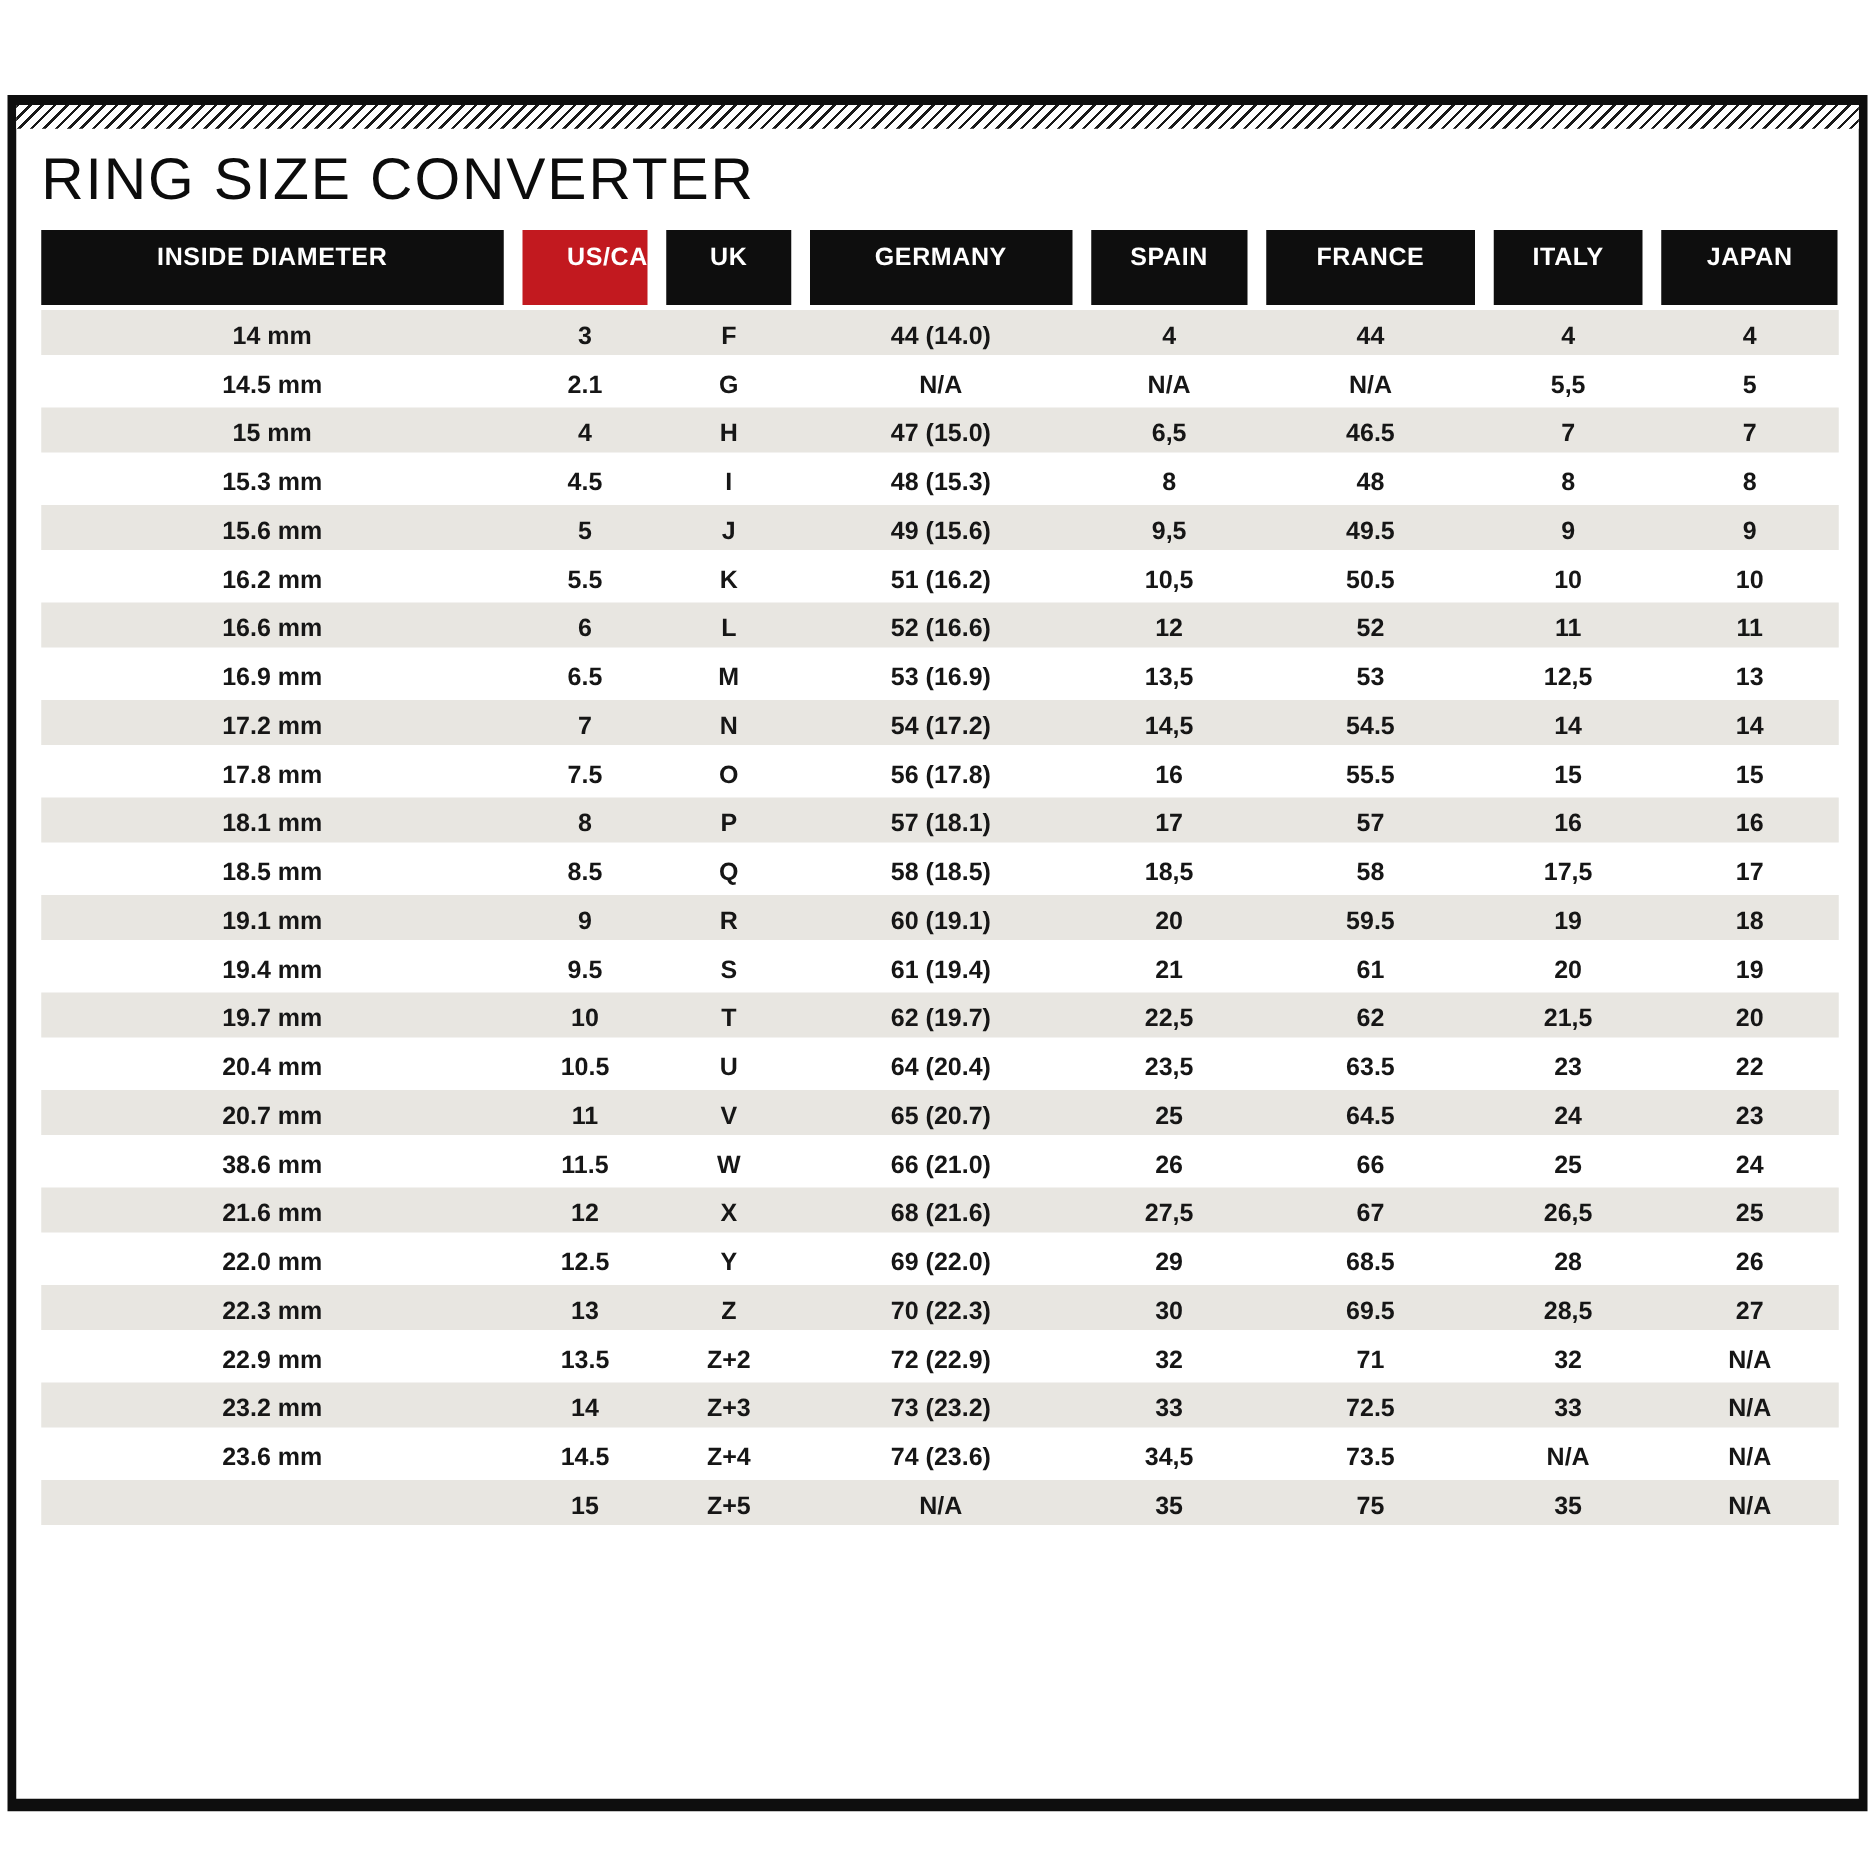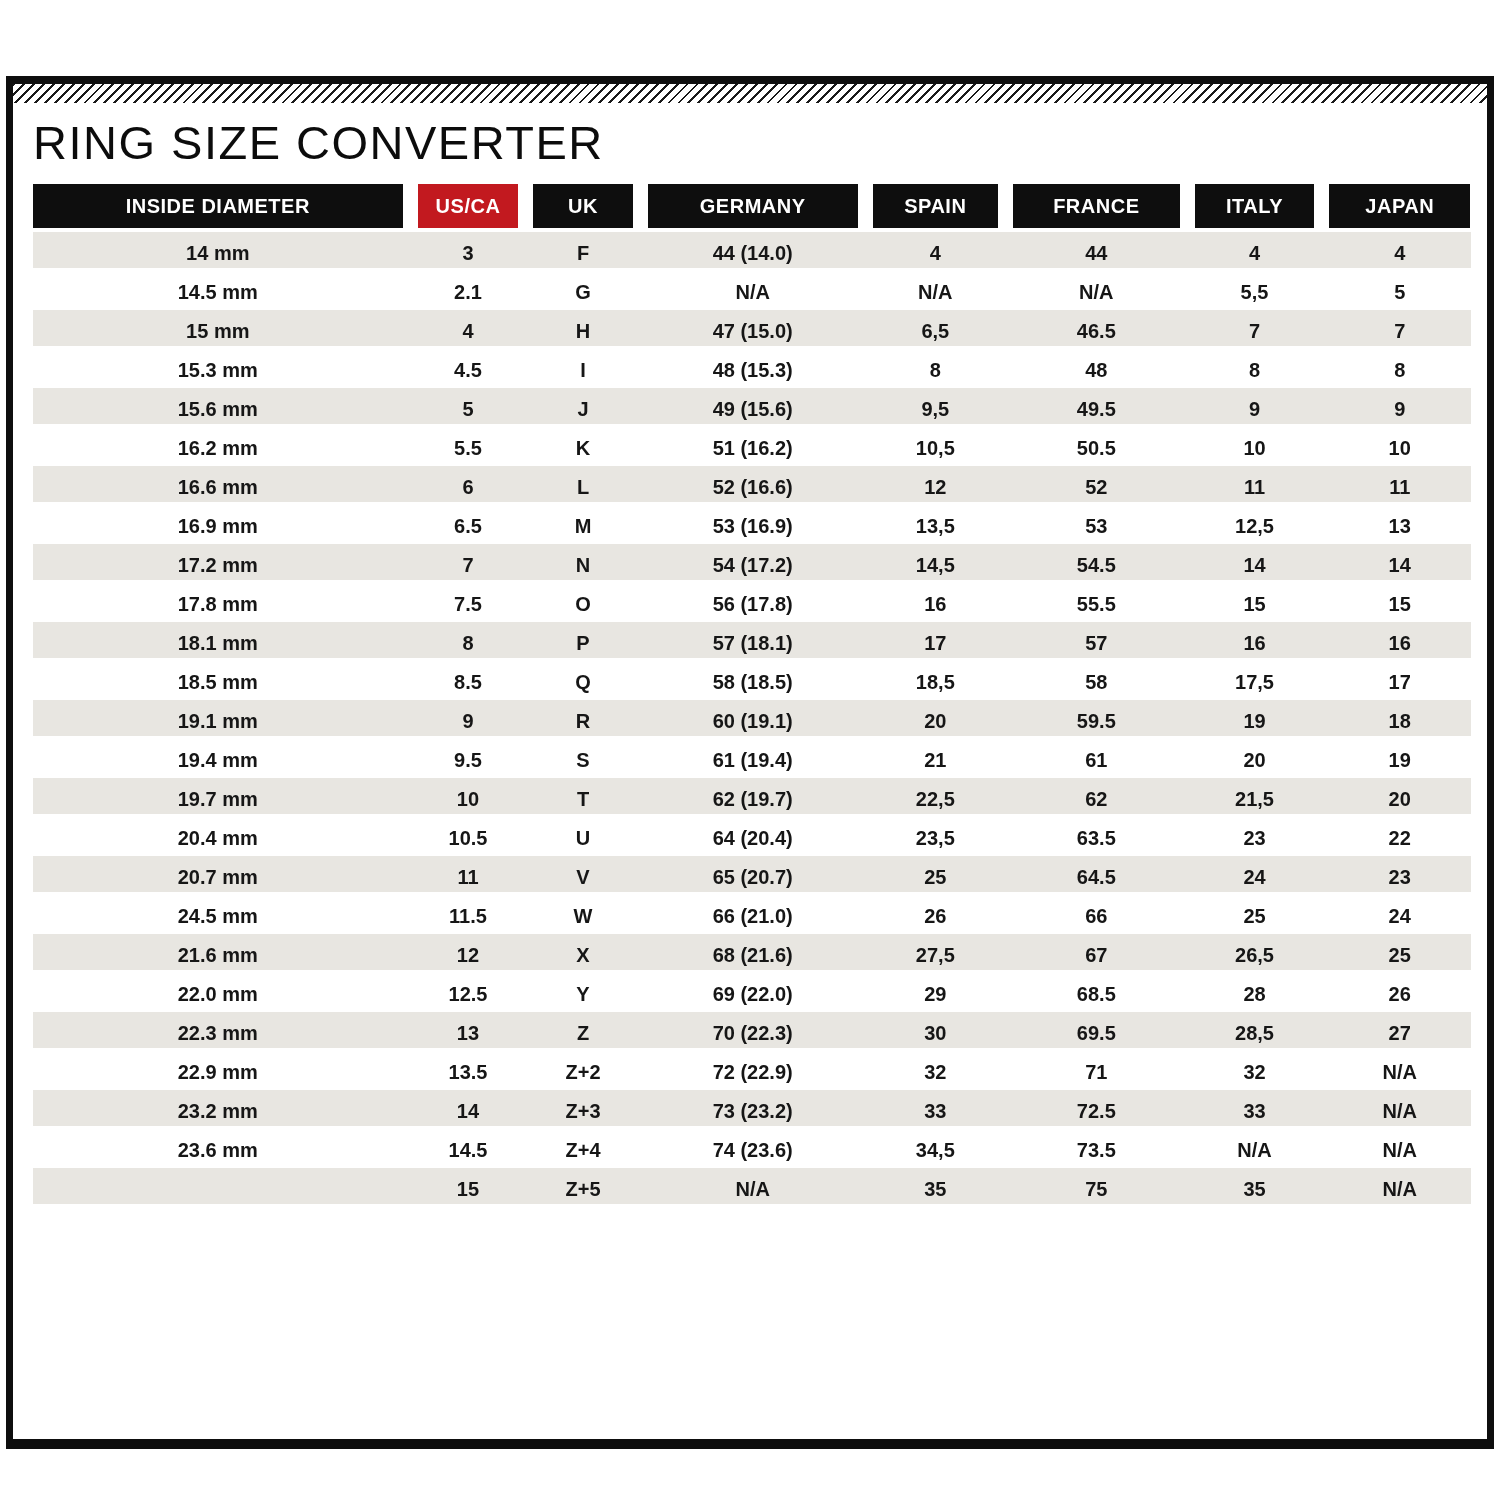--- a/index.html
+++ b/index.html
@@ -34,26 +34,26 @@
   .table{ margin:0 16px 0 20px; }
   .thead,.row{
     display:grid;
     grid-template-columns:25.7% 7% 6.9% 14.6% 8.7% 11.6% 8.3% 9.8%;
     column-gap:1.05%;
     align-items:center;
   }
   .th{
     background:var(--c-black);
     color:var(--c-header-text);
-    height:44px; line-height:44px;
+    height:60px; line-height:44px;
     text-align:center;
     font-size:20px; font-weight:bold;
     letter-spacing:0.5px;
   }
-  .th-highlight{ background:var(--c-red); }
+  .th-highlight{ background:var(--c-red);text-align:right; }
   .tbody{ margin-top:4px; }
   .row{
     height:36px;
     margin-bottom:3px;
     background:#ffffff;
   }
   .row:nth-child(odd){ background:var(--c-stripe); }
   .cell{
     text-align:center;
     font-size:20px;
@@ -245,21 +245,21 @@
           <div class="cell">20.7 mm</div>
           <div class="cell">11</div>
           <div class="cell">V</div>
           <div class="cell">65 (20.7)</div>
           <div class="cell">25</div>
           <div class="cell">64.5</div>
           <div class="cell">24</div>
           <div class="cell">23</div>
         </div>
         <div class="row">
-          <div class="cell">24.5 mm</div>
+          <div class="cell">38.6 mm</div>
           <div class="cell">11.5</div>
           <div class="cell">W</div>
           <div class="cell">66 (21.0)</div>
           <div class="cell">26</div>
           <div class="cell">66</div>
           <div class="cell">25</div>
           <div class="cell">24</div>
         </div>
         <div class="row">
           <div class="cell">21.6 mm</div>

